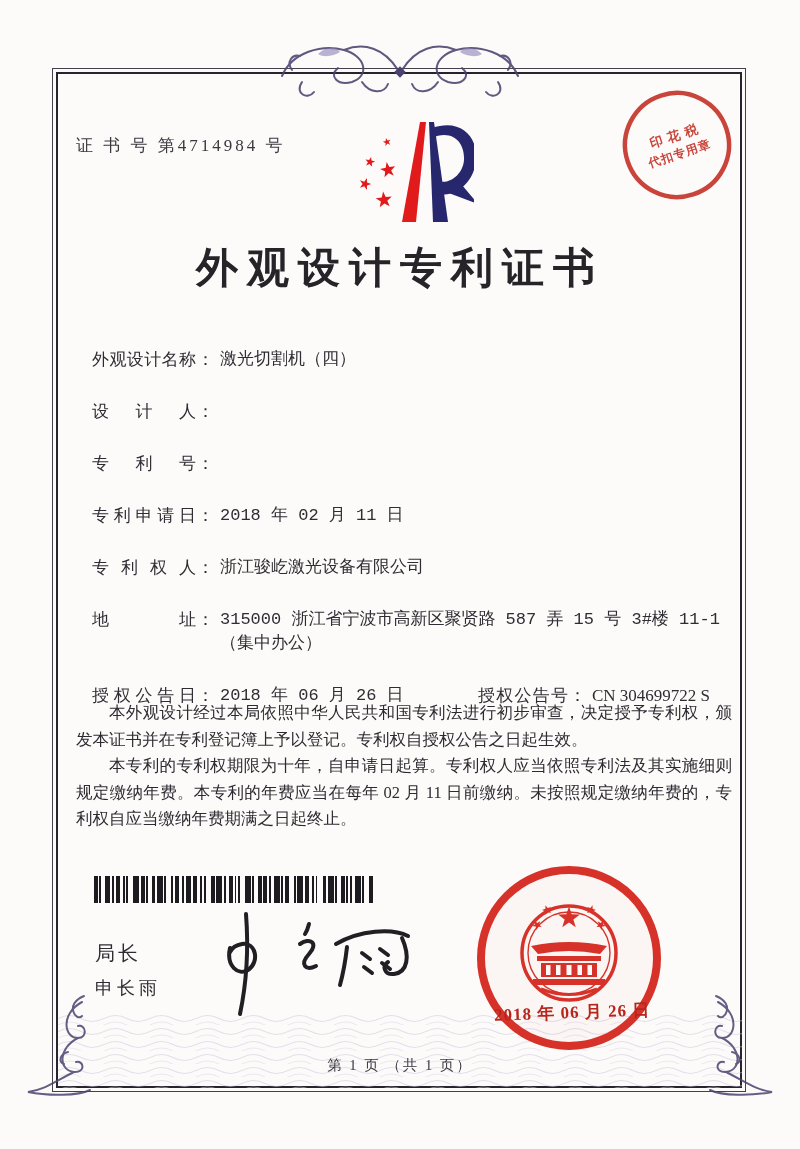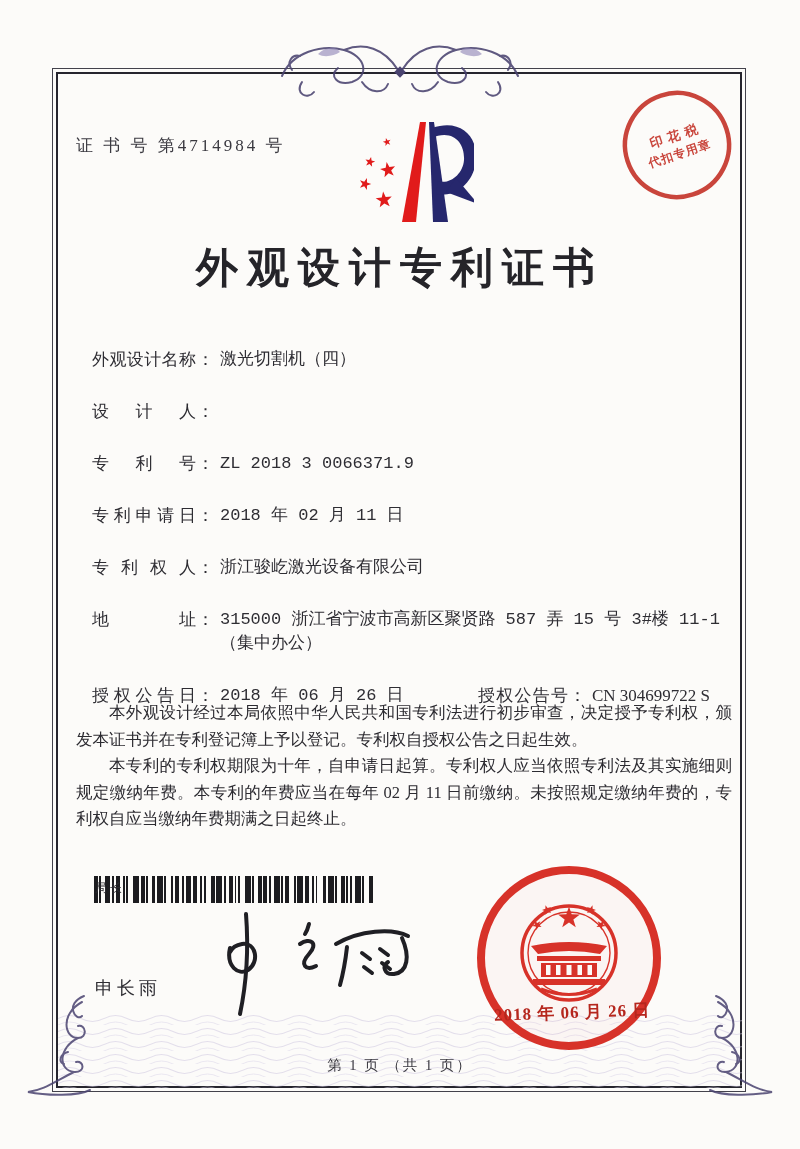--- a/index.html
+++ b/index.html
@@ -41,21 +41,21 @@
   .bodytext{
     left:76px;top:678px;width:656px;font-size:16.5px;line-height:26.5px;
     text-align:justify;color:#2c2b31;margin-top:22px;
   }
   .bodytext p{margin:0;text-indent:2em;}
   
   .barcode{left:94px;top:876px;width:258px;height:27px;font-size:0;white-space:nowrap;}
   .barcode span{display:inline-block;height:100%;background:#1c1c20;vertical-align:top;}
   .barcode i{display:inline-block;height:100%;}
   
-  .sig-title{left:95px;top:880px;font-size:12px;letter-spacing:3px;}
+  .sig-title{left:95px;top:940px;font-size:20px;letter-spacing:3px;}
   .sig-name{left:95px;top:976px;font-size:18px;letter-spacing:4px;}
   .sig-script{left:212px;top:910px;}
   
   .tax-stamp{left:616px;top:84px;transform:rotate(-18deg);opacity:.92;}
   .office-seal{left:469px;top:858px;opacity:.95;}
   .seal-date{
     left:494px;top:1001px;font-size:17px;font-weight:bold;color:#b5261d;
     letter-spacing:1px;transform:rotate(-2deg);
   }
   
@@ -171,21 +171,20 @@
       <span class="fcolon">：</span>
       <span class="fvalue">激光切割机（四）</span>
   </div>
   <div class="frow">
     <span class="flabel">设计人</span>
       <span class="fcolon">：</span>
   </div>
   <div class="frow">
     <span class="flabel">专利号</span>
       <span class="fcolon">：</span>
-      <span class="fvalue">ZL 2018 3 0066371.9</span>
   </div>
   <div class="frow">
     <span class="flabel">专利申请日</span>
       <span class="fcolon">：</span>
       <span class="fvalue">2018 年 02 月 11 日</span>
   </div>
   <div class="frow">
     <span class="flabel">专利权人</span>
       <span class="fcolon">：</span>
       <span class="fvalue">浙江骏屹激光设备有限公司</span>

